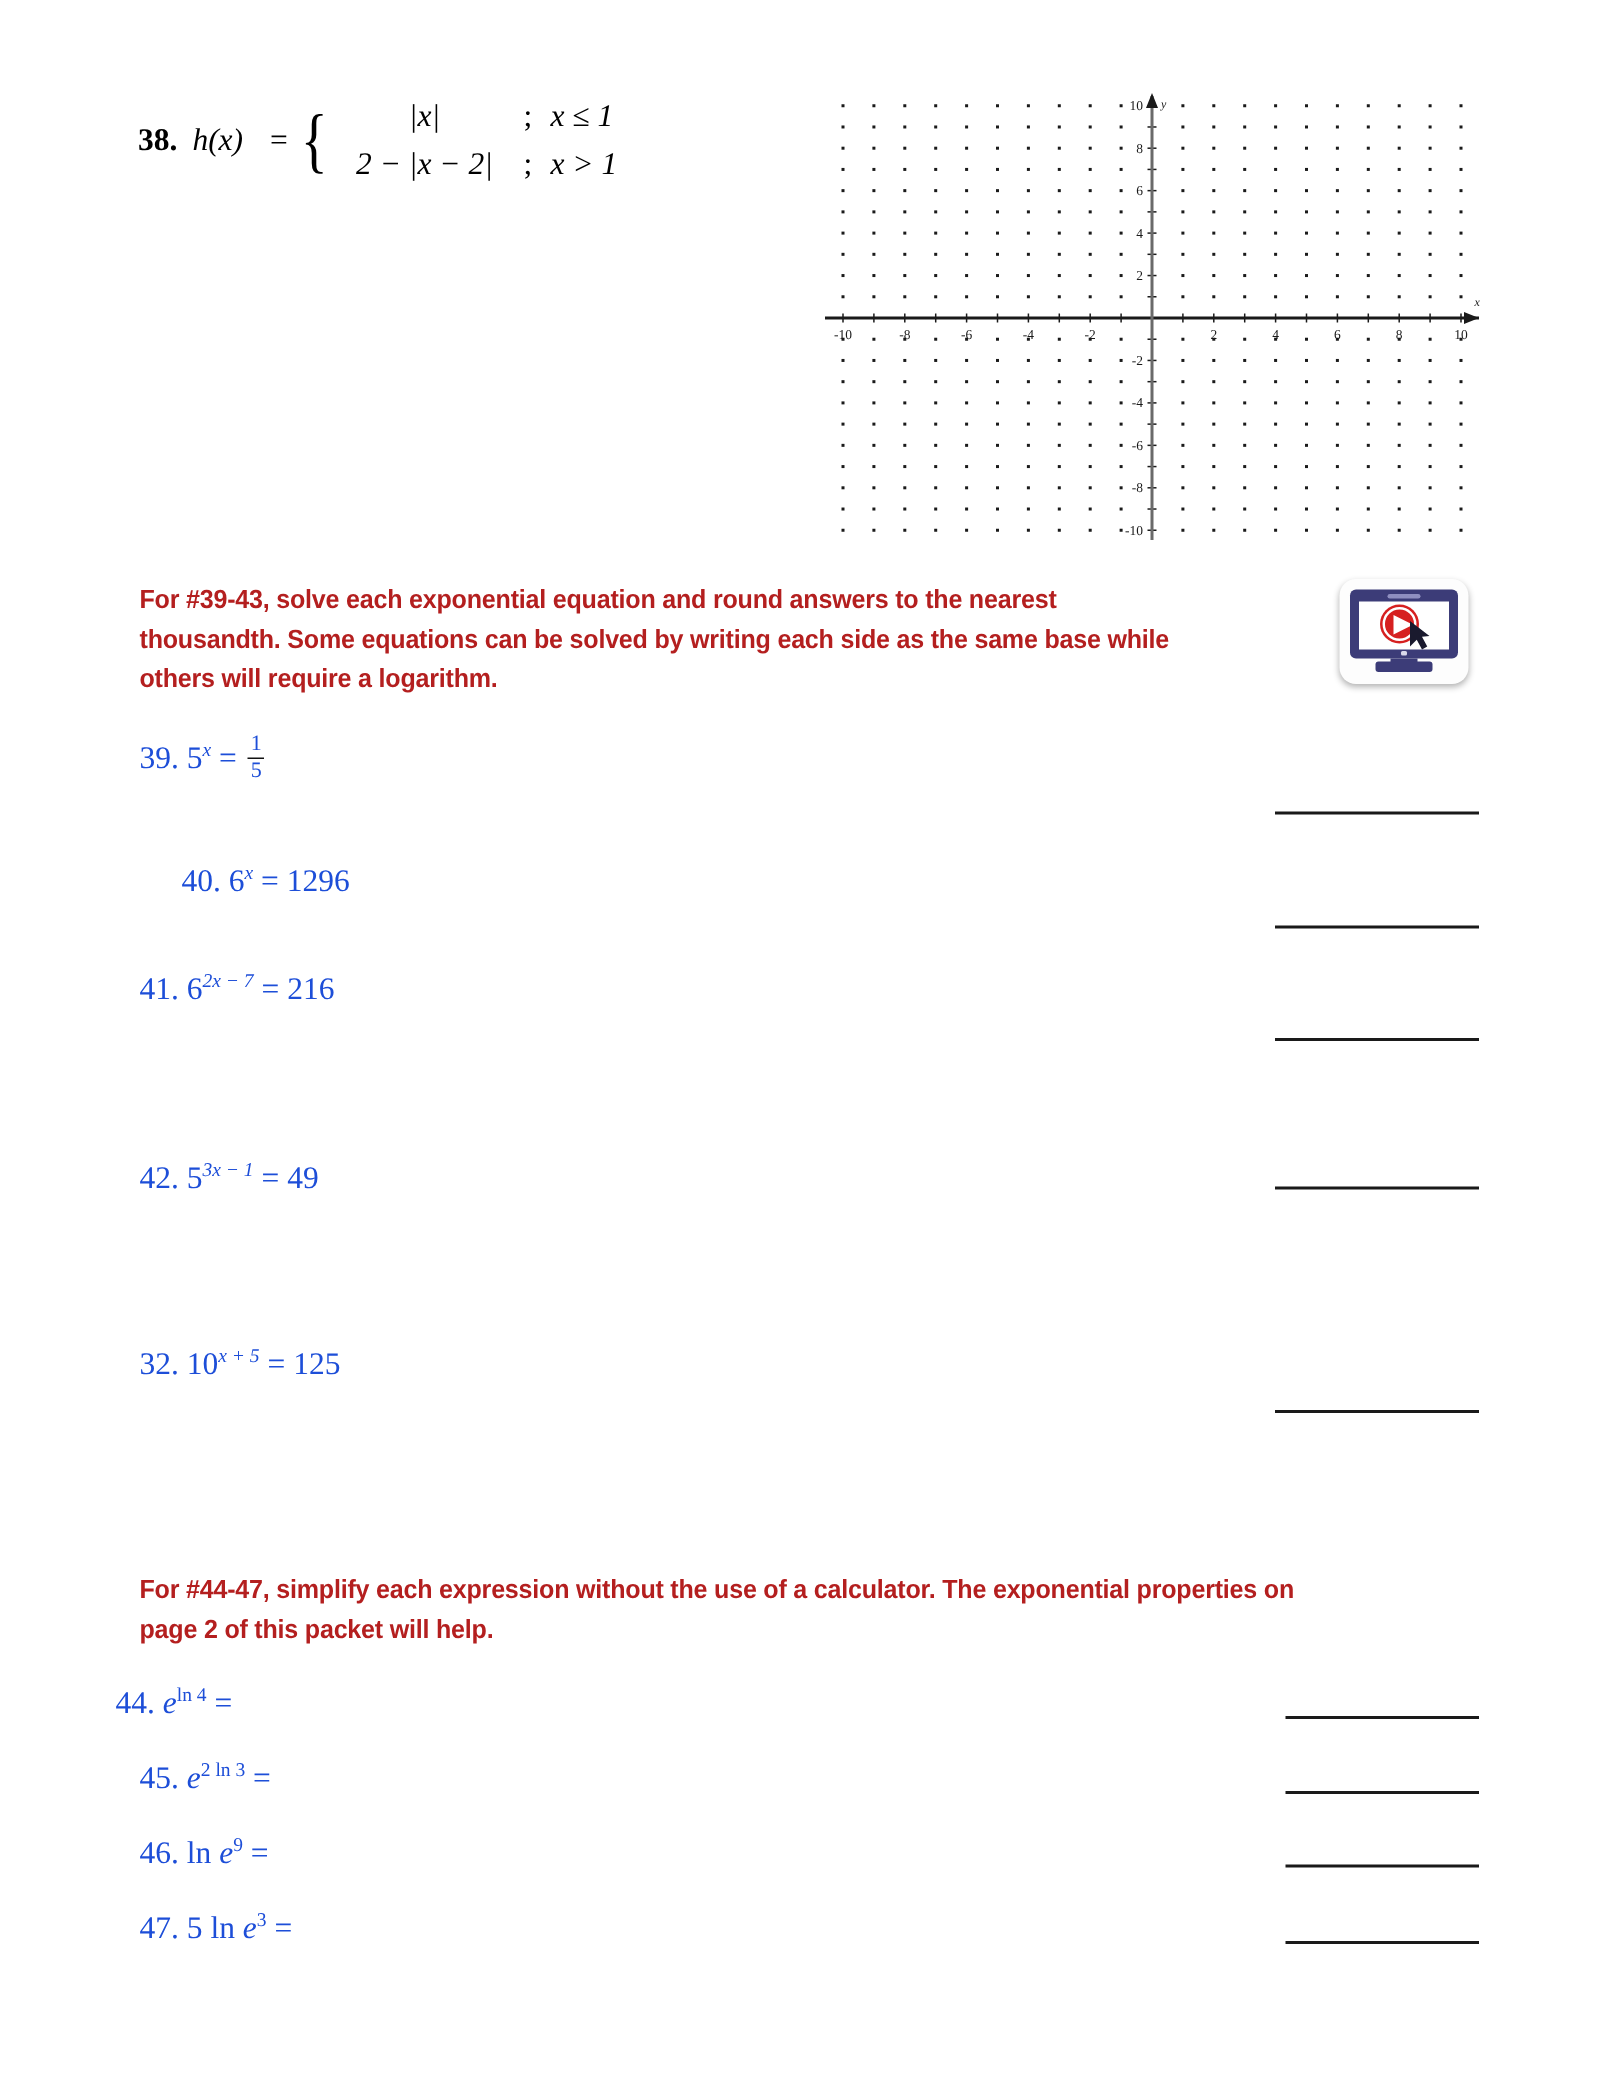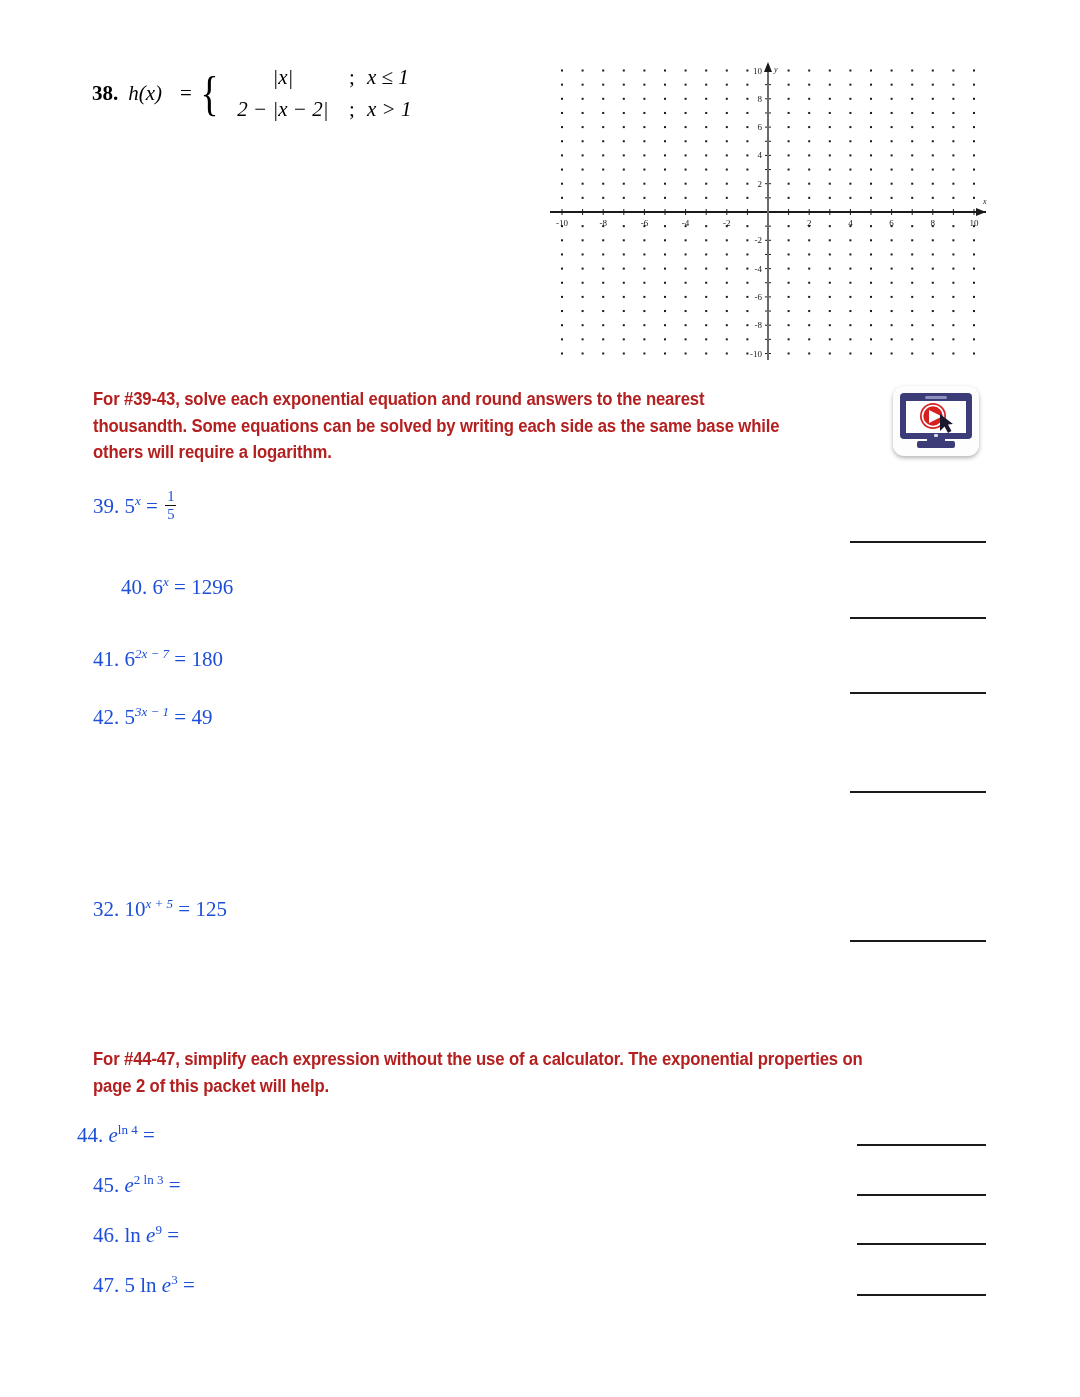--- a/index.html
+++ b/index.html
@@ -668,24 +668,24 @@
     <span>40.</span>
     <span>6</span><sup class="exp var">x</sup>
     <span>=</span>
     <span>1296</span>
   </div>
 
   <div class="math" style="left:93px; top:646px;">
     <span>41.</span>
     <span>6</span><sup class="exp var">2x − 7</sup>
     <span>=</span>
-    <span>180</span>
-  </div>
-
-  <div class="math" style="left:93px; top:704px;">
+    <span>216</span>
+  </div>
+
+  <div class="math" style="left:93px; top:772px;">
     <span>42.</span>
     <span>5</span><sup class="exp var">3x − 1</sup>
     <span>=</span>
     <span>49</span>
   </div>
 
   <div class="math" style="left:93px; top:896px;">
     <span>32.</span>
     <span>10</span><sup class="exp var">x + 5</sup>
     <span>=</span>

